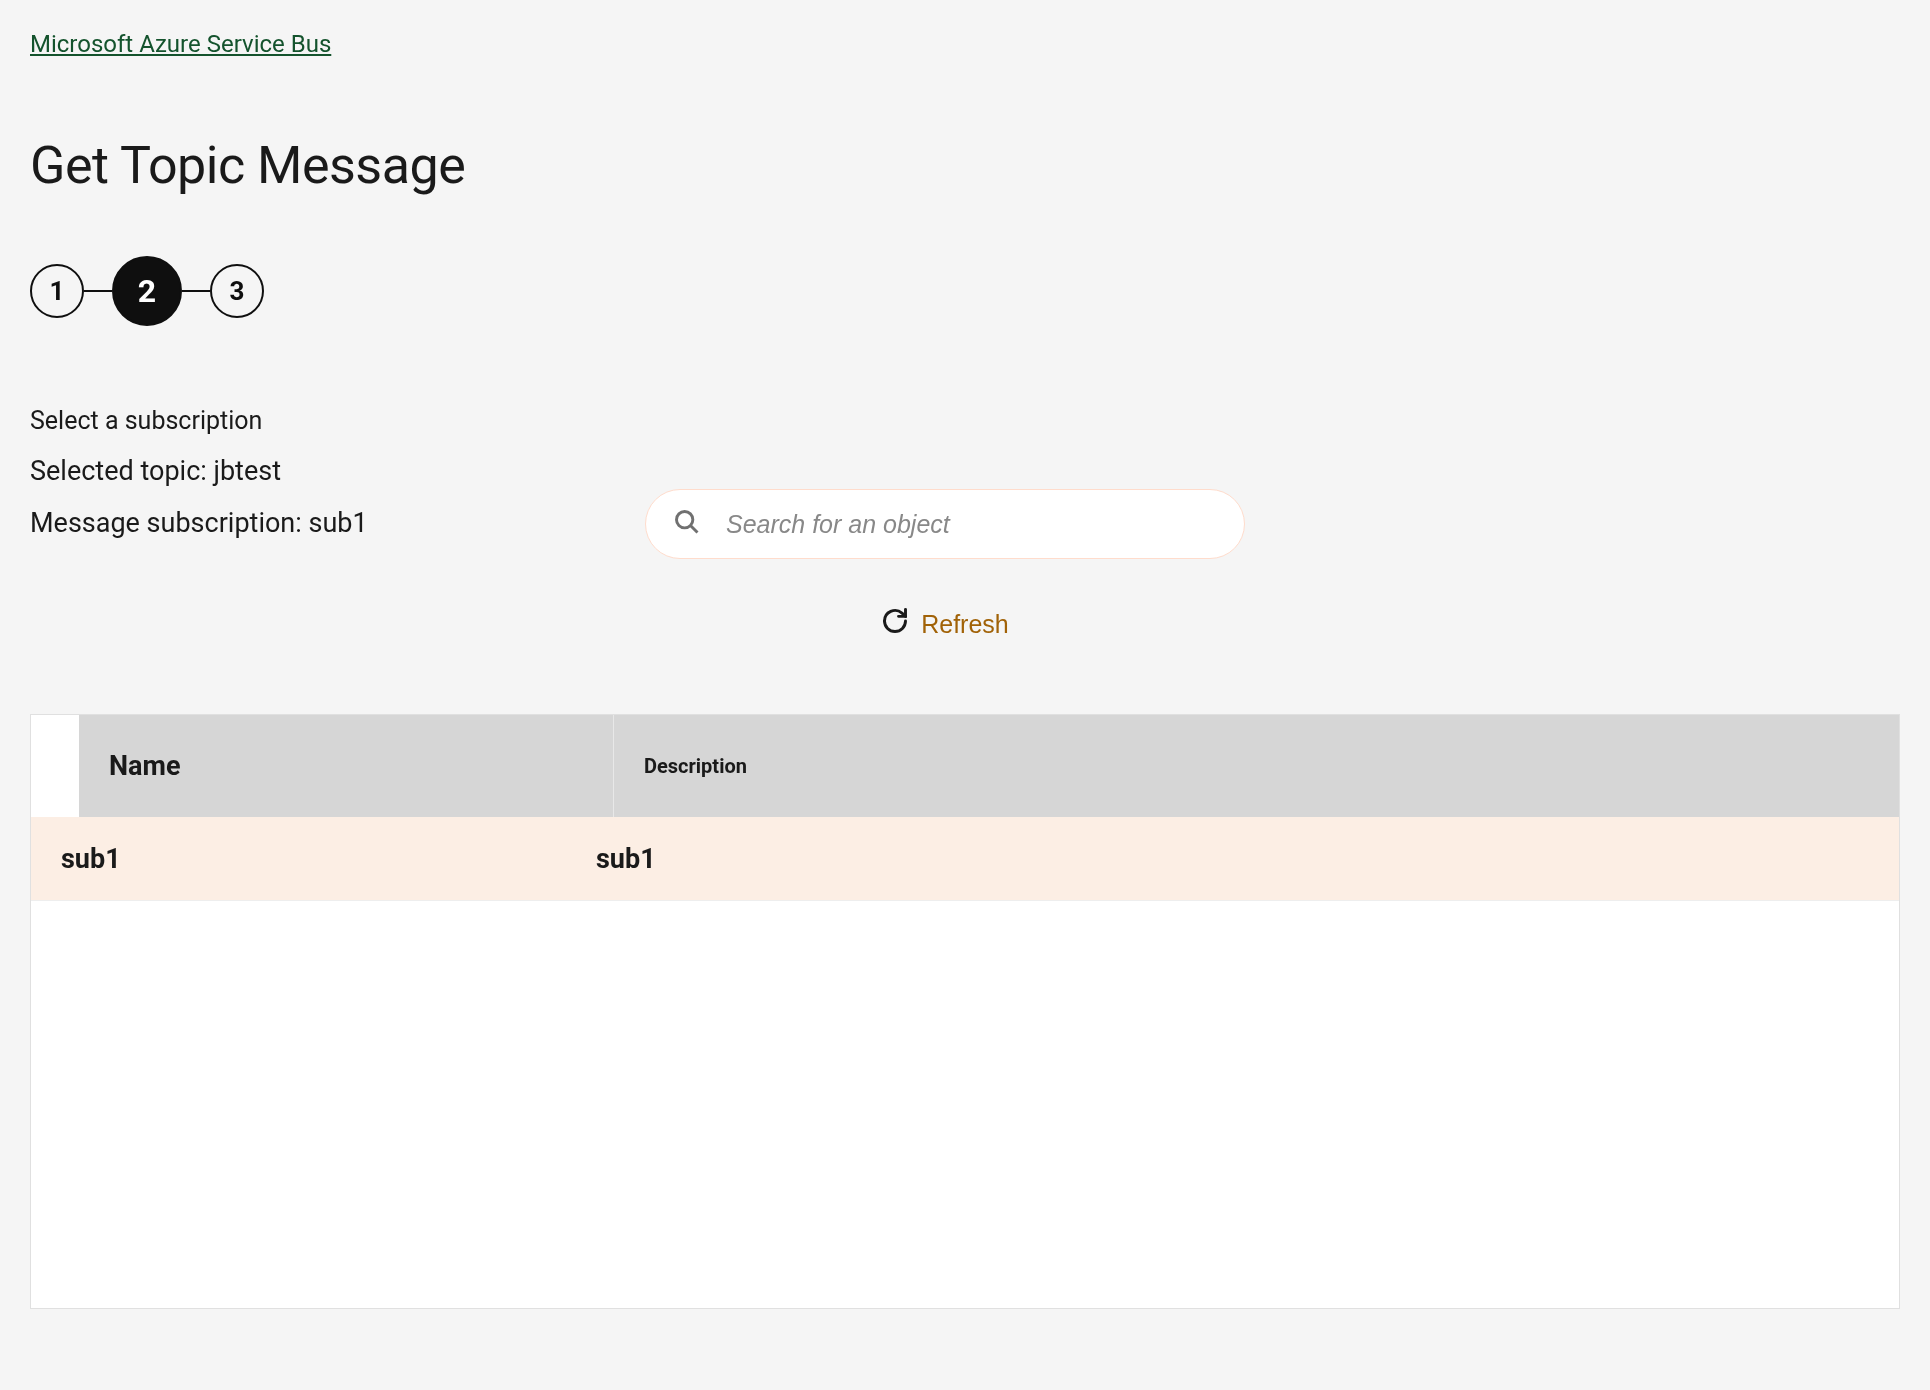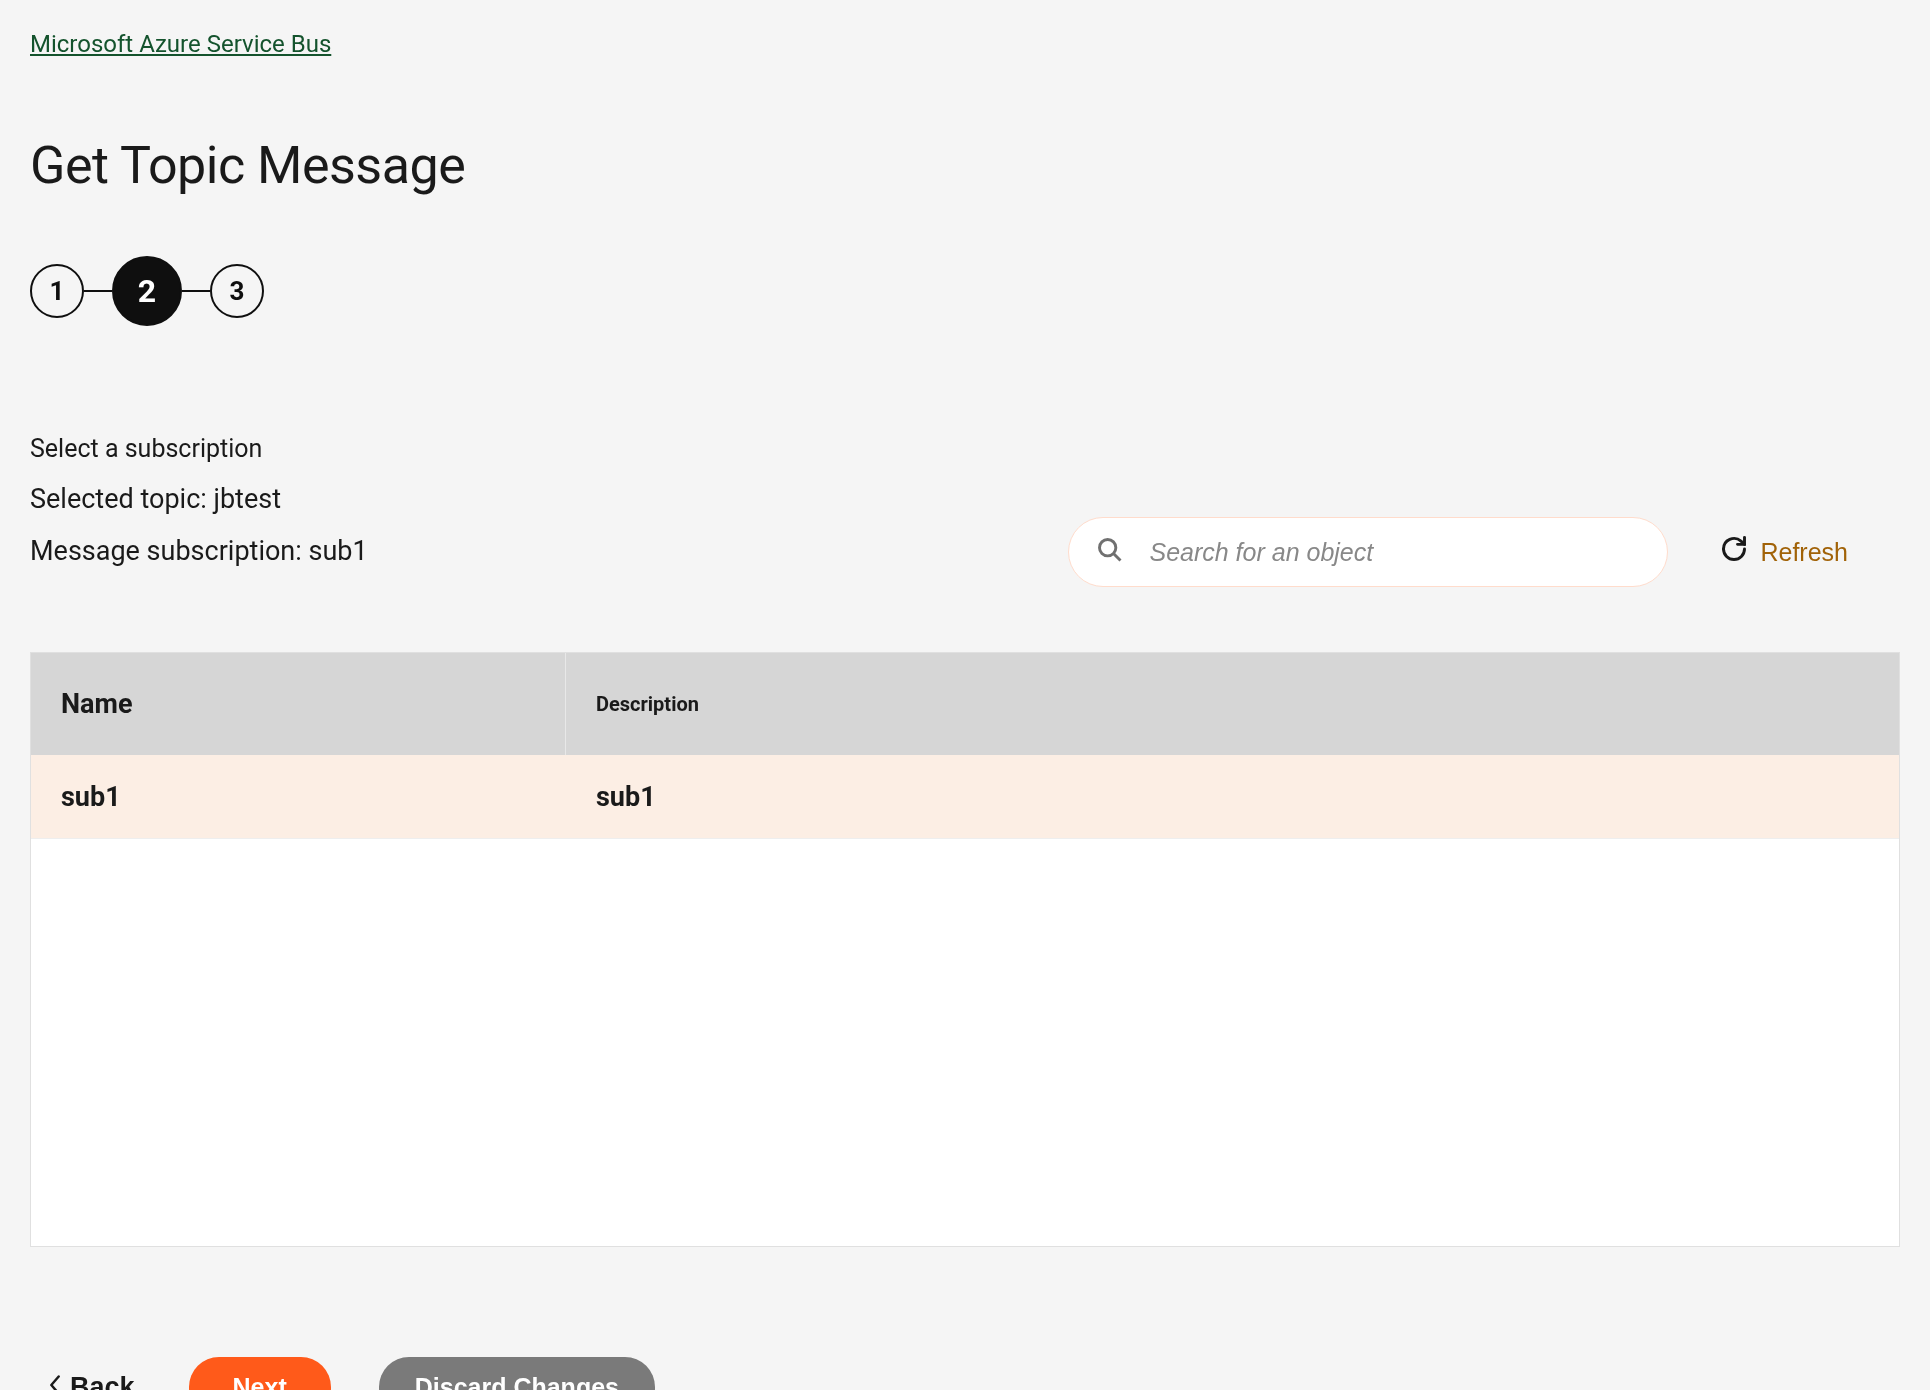--- a/index.html
+++ b/index.html
@@ -54,36 +54,37 @@
       font-size: 32px;
     }
     .step-connector {
       width: 28px;
       height: 2.5px;
       background: #0f0f0f;
     }
     .subtitle {
       font-size: 25px;
       color: #1a1a1a;
-      margin-top: 108px;
+      margin-top: 80px;
       font-weight: 400;
     }
     .selected-info {
       font-size: 27px;
       color: #1a1a1a;
       font-weight: 400;
       margin-top: 20px;
     }
     .search-refresh-row {
       display: flex;
       align-items: center;
       justify-content: flex-end;
       margin-top: -50px;
       gap: 40px;
       padding-right: 40px;
+      flex-direction: column;
     }
     .search-container {
       position: relative;
       width: 600px;
     }
     .search-input {
       width: 100%;
       height: 70px;
       border: 1.5px solid #ffdccc;
       border-radius: 35px;
@@ -122,20 +123,21 @@
       margin-top: 65px;
       background: #ffffff;
       border: 1px solid #e0e0e0;
       height: 595px;
     }
     .table-header {
       display: flex;
       background: #d6d6d6;
       height: 102px;
       align-items: center;
+      margin-left: 48px;
     }
     .th-name {
       width: 535px;
       padding-left: 30px;
       font-size: 27px;
       font-weight: 700;
       color: #1a1a1a;
       border-right: 1px solid #e8e8e8;
       height: 100%;
       display: flex;

